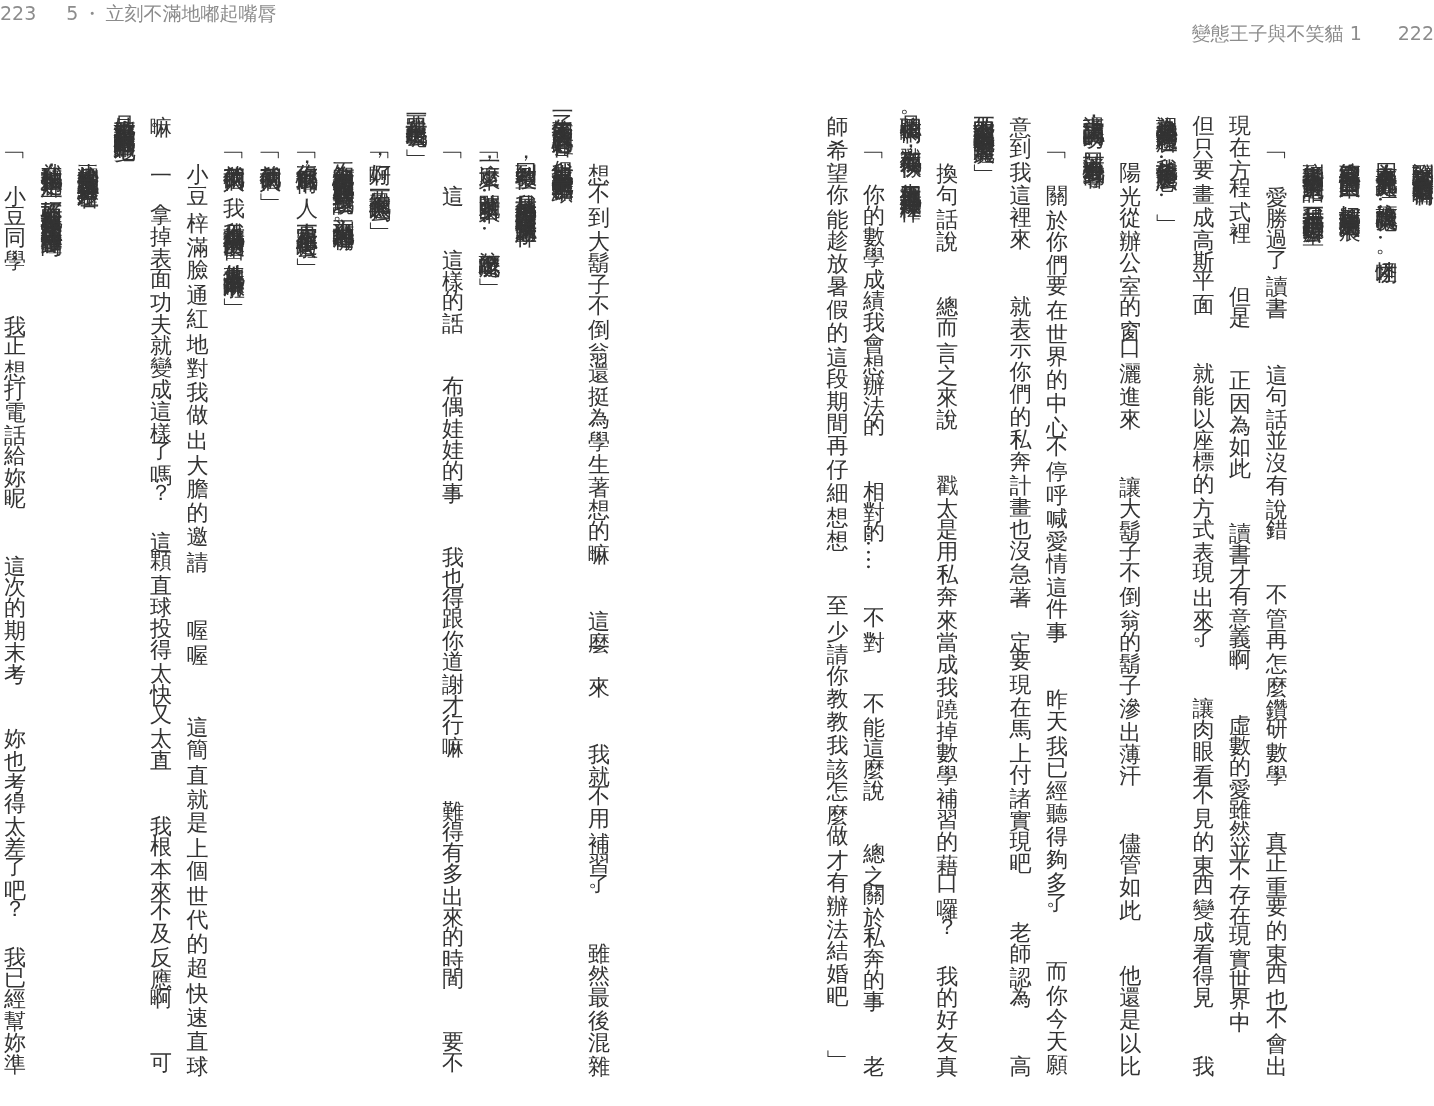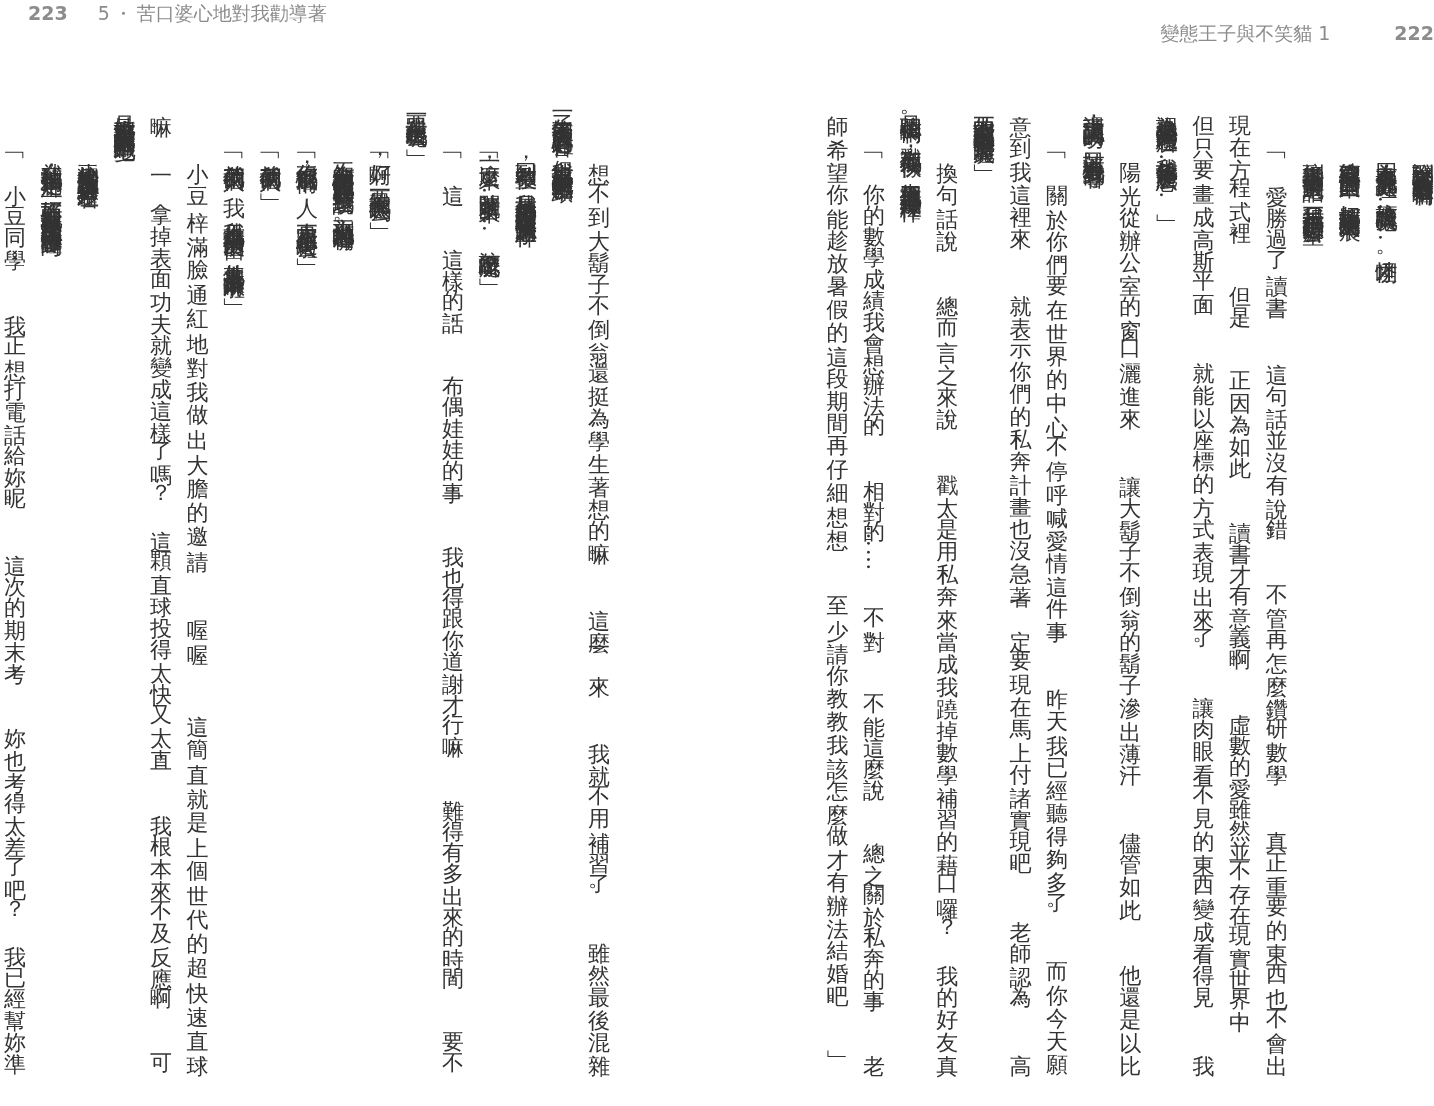--- a/index.html
+++ b/index.html
@@ -20,21 +20,21 @@
       top: 0;
       height: 28px;
       line-height: 26px;
       font-family: "DejaVu Sans", sans-serif;
       font-size: 19px;
       color: #8c8c8c;
       white-space: nowrap;
     }
     .running-head.left { left: 0; }
     .running-head.right { right: 0; margin-top: 20px; }
-    .running-head .pnum { font-weight: 700; letter-spacing: 0px; padding-left: 28px; }
+    .running-head .pnum { font-weight: 400; letter-spacing: 0px; }
     .running-head.left .pnum { margin-right: 24px; }
     .running-head.right .pnum { margin-left: 36px; }
     .running-head .sep { margin: 0 4px; }
 
     .page {
       position: absolute;
       top: 98px;
       height: 940px;
       display: flex;
       flex-direction: row-reverse;
@@ -63,21 +63,21 @@
       text-align-last: justify;
       text-justify: inter-character;
       white-space: normal;
     }
   </style>
 </head>
 <body>
 
 <div class="running-head left">
   <span class="pnum">223</span>
-  <span>5</span><span class="sep">・</span><span>苦口婆心地對我勸導著</span>
+  <span>5</span><span class="sep">・</span><span>立刻不滿地嘟起嘴脣</span>
 </div>
 
 <div class="running-head right">
   <span>變態王子與不笑貓 1</span><span class="pnum">222</span>
 </div>
 
 <div class="page right-page">
   <div class="col indent">說到關於大鬍子不倒翁的數學補習啊。</div>
   <div class="col indent">因為有事先拜託戳太處理，應該沒啥大礙吧……才怪咧。</div>
   <div class="col indent">總算取回屬於自己的東西，一切都該塵埃落定的隔天早晨。</div>

